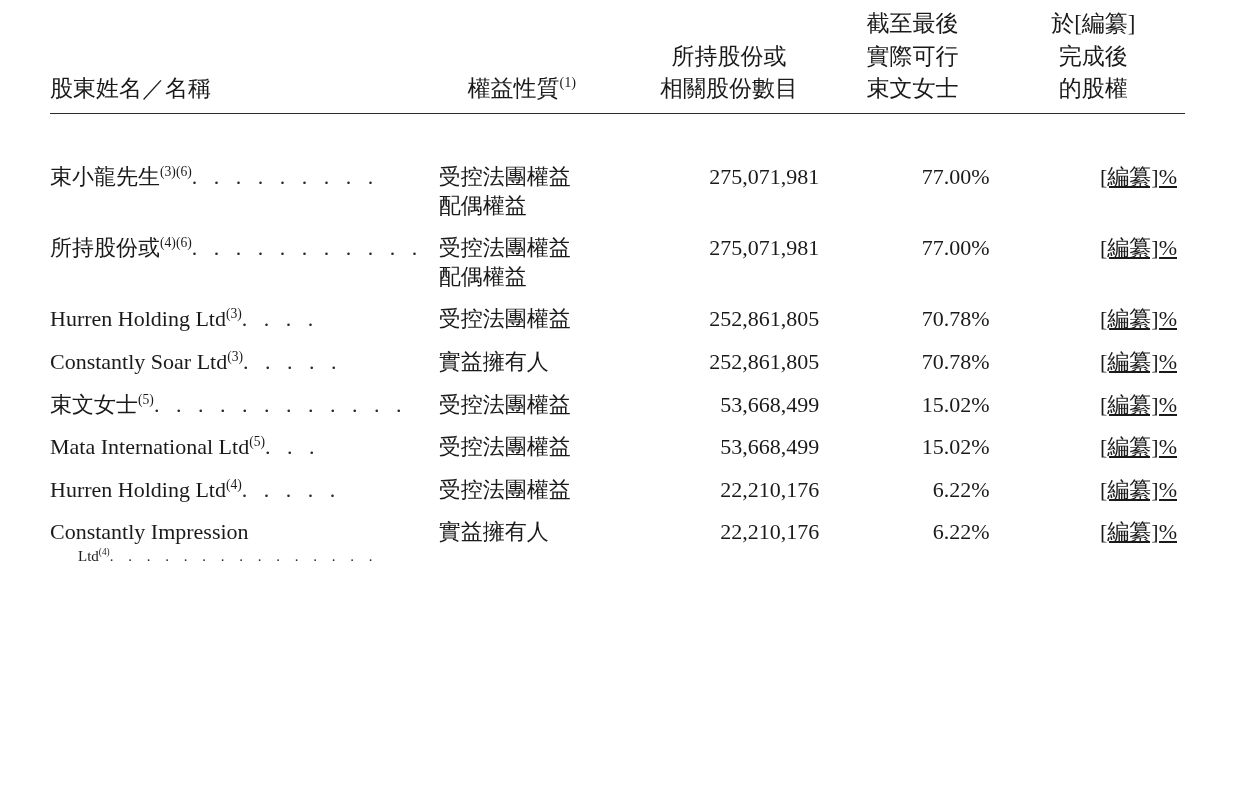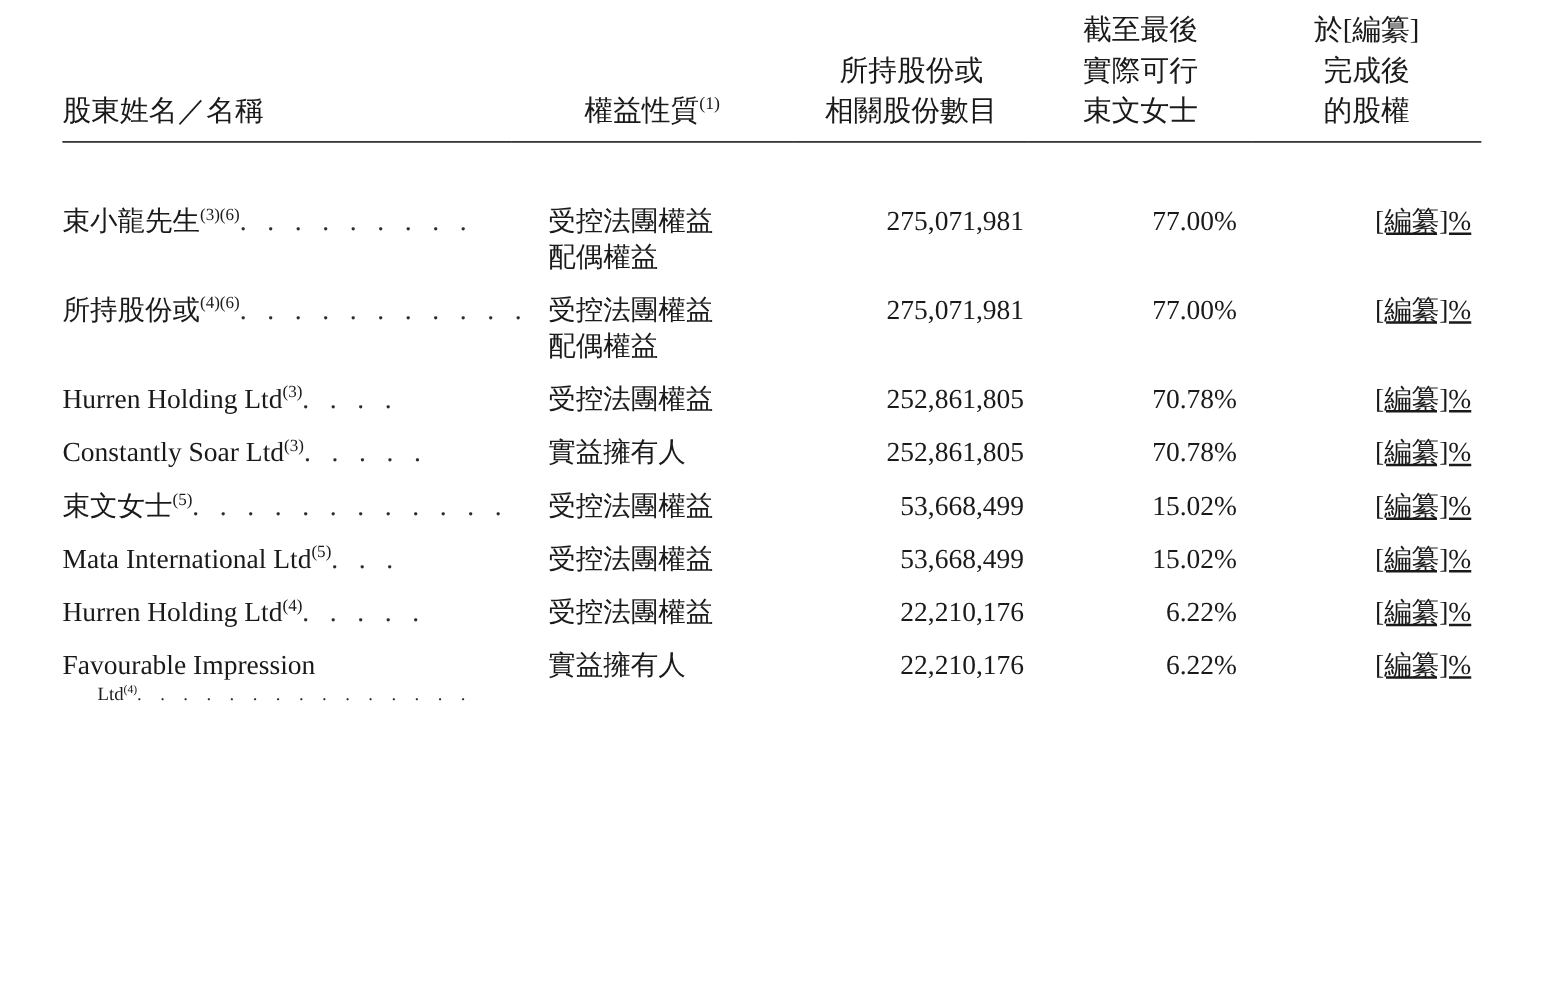--- a/index.html
+++ b/index.html
@@ -228,21 +228,21 @@
         <td class="nature">
           <span>受控法團權益</span>
         </td>
         <td class="shares">22,210,176</td>
         <td class="pct">6.22%</td>
         <td class="post">[編纂]%</td>
       </tr>
 
       <tr>
         <td class="name">
-          <span class="nowrap"><span>Favourable Impression</span></span>
+          <span class="nowrap"><span>Constantly Impression</span></span>
           <div class="cont-line"><span>Ltd</span><span class="sup">(4)</span><span class="leader">. . . . . . . . . . . . . . .</span></div>
         </td>
         <td class="nature">
           <span>實益擁有人</span>
         </td>
         <td class="shares">22,210,176</td>
         <td class="pct">6.22%</td>
         <td class="post">[編纂]%</td>
       </tr>
     </tbody>

